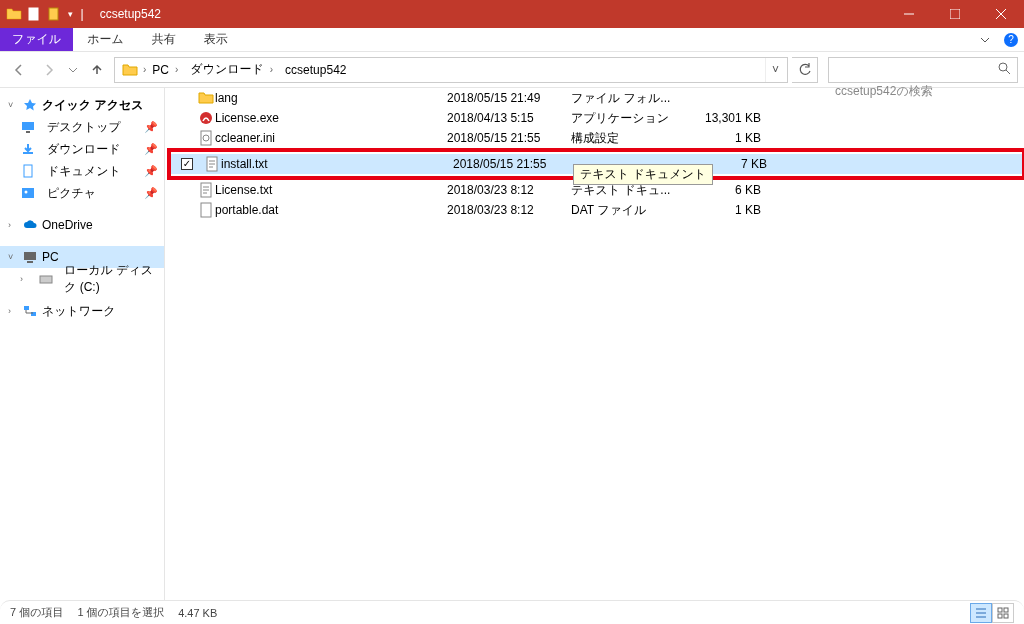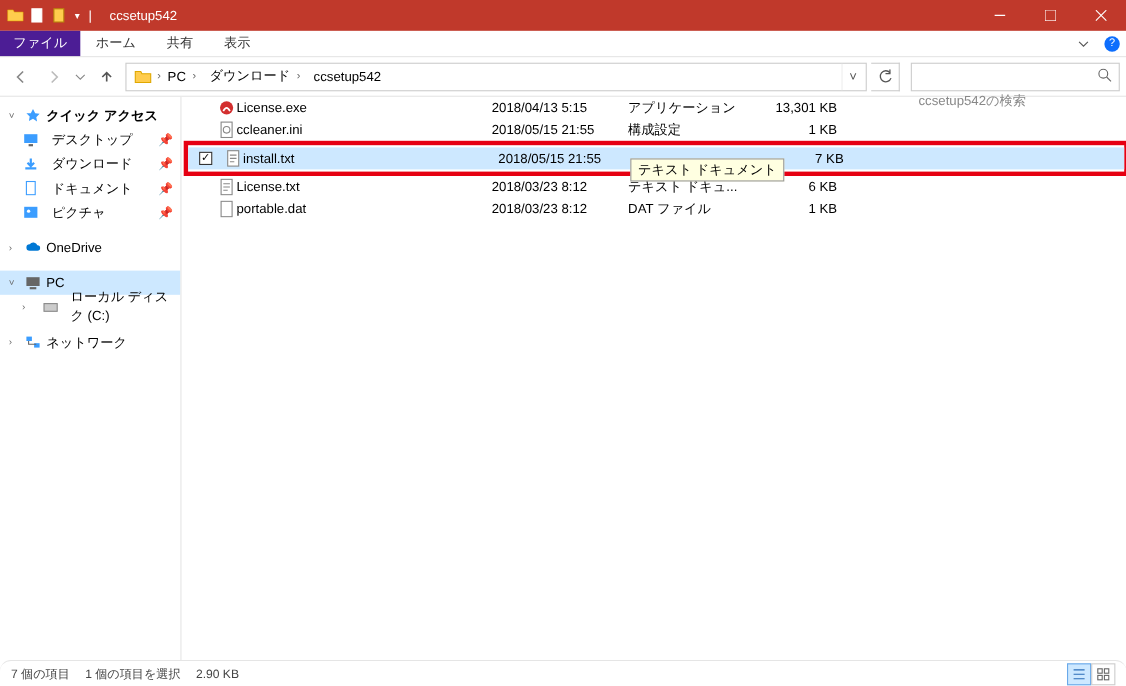--- a/index.html
+++ b/index.html
@@ -10,21 +10,21 @@
 .titlebar .icons { display: flex; gap: 4px; padding: 0 6px; align-items: center; }
 .titlebar .tb-icon { width: 16px; height: 16px; display: inline-flex; align-items: center; justify-content: center; }
 .titlebar .wintitle { padding-left: 6px; }
 .titlebar .spacer { flex: 1; }
 .winbtns { display: flex; height: 100%; }
 .winbtn { width: 46px; display: flex; align-items: center; justify-content: center; }
 .winbtn svg { stroke: #fff; }
 
 
 .ribbon { height: 24px; display: flex; align-items: stretch; border-bottom: 1px solid #e5e5e5; font-size: 12px; }
-.ribbon .file-tab { background: #4c1d95; color: #fff; padding: 0 12px; display: flex; align-items: center; }
+.ribbon .file-tab { background: #6d28d9; color: #fff; padding: 0 12px; display: flex; align-items: center; }
 .ribbon .tab { padding: 0 14px; display: flex; align-items: center; color: #333; }
 .ribbon .ribbon-spacer { flex: 1; }
 .ribbon .chev { width: 26px; display: flex; align-items: center; justify-content: center; }
 .ribbon .help { width: 26px; display: flex; align-items: center; justify-content: center; }
 .help-circle { width: 14px; height: 14px; border-radius: 50%; background: #0d6efd; color: #fff; font-size: 10px; display: flex; align-items: center; justify-content: center; }
 
 
 .navbar { height: 36px; display: flex; align-items: center; padding: 0 6px; gap: 4px; border-bottom: 1px solid #e5e5e5; }
 .nav-btn { width: 26px; height: 26px; display: flex; align-items: center; justify-content: center; color: #666; }
 .nav-btn.disabled { color: #bbb; }
@@ -287,20 +287,32 @@
           </svg>
         </span>
       <span>ネットワーク</span>
     </div>
     <div class="side-group-gap"></div>
   </div>
 
   <div class="listarea">
 
     <div id="rows-container">
+        <div class="row">
+          <div class="r-check"></div>
+          <div class="r-icon">
+            <svg width="16" height="16" viewBox="0 0 16 16">
+              <path d="M1 3h5l1 2h8v8H1z" fill="#ffcc4d" stroke="#e0a800"></path>
+            </svg>
+          </div>
+          <div class="r-name">lang</div>
+          <div class="col-date">2018/05/15 21:49</div>
+          <div class="col-type" style="position:relative">ファイル フォル...</div>
+          <div class="col-size"></div>
+        </div>
         <div class="row">
           <div class="r-check"></div>
           <div class="r-icon">
             <svg width="16" height="16">
               <circle cx="8" cy="8" r="6" fill="#d32f2f"></circle>
               <path d="M5 11c2-4 4-4 6 0" fill="none" stroke="#fff" stroke-width="1.5"></path>
             </svg>
           </div>
           <div class="r-name">License.exe</div>
           <div class="col-date">2018/04/13 5:15</div>
@@ -368,21 +380,21 @@
           <div class="col-type" style="position:relative">DAT ファイル</div>
           <div class="col-size">1 KB</div>
         </div>
       </div>
   </div>
 </div>
 
 <div class="statusbar">
   <span>7 個の項目</span>
   <span>1 個の項目を選択</span>
-  <span>2.90 KB</span>
+  <span>4.47 KB</span>
   <span class="sb-spacer"></span>
   <div class="view-toggle">
     <div class="vt active">
         <svg width="12" height="12">
           <line x1="1" y1="2" x2="11" y2="2" stroke="#2a6db7"></line>
           <line x1="1" y1="6" x2="11" y2="6" stroke="#2a6db7"></line>
           <line x1="1" y1="10" x2="11" y2="10" stroke="#2a6db7"></line>
         </svg>
       </div>
     <div class="vt">

